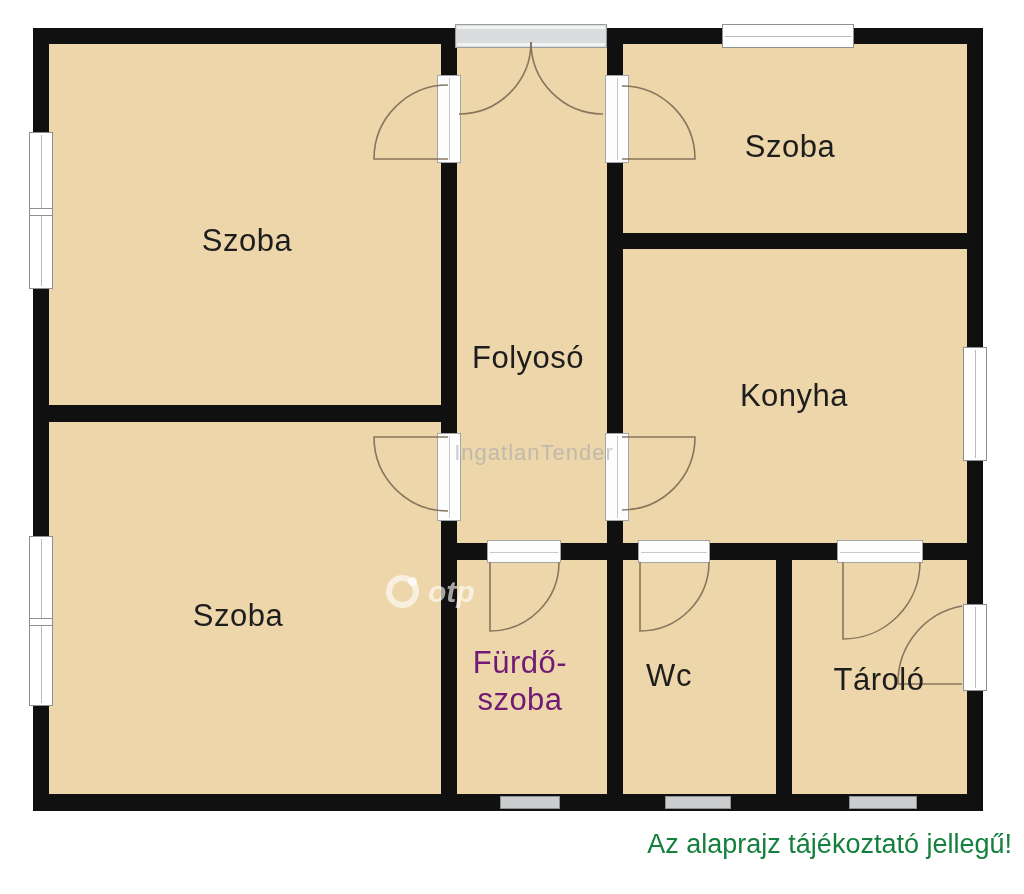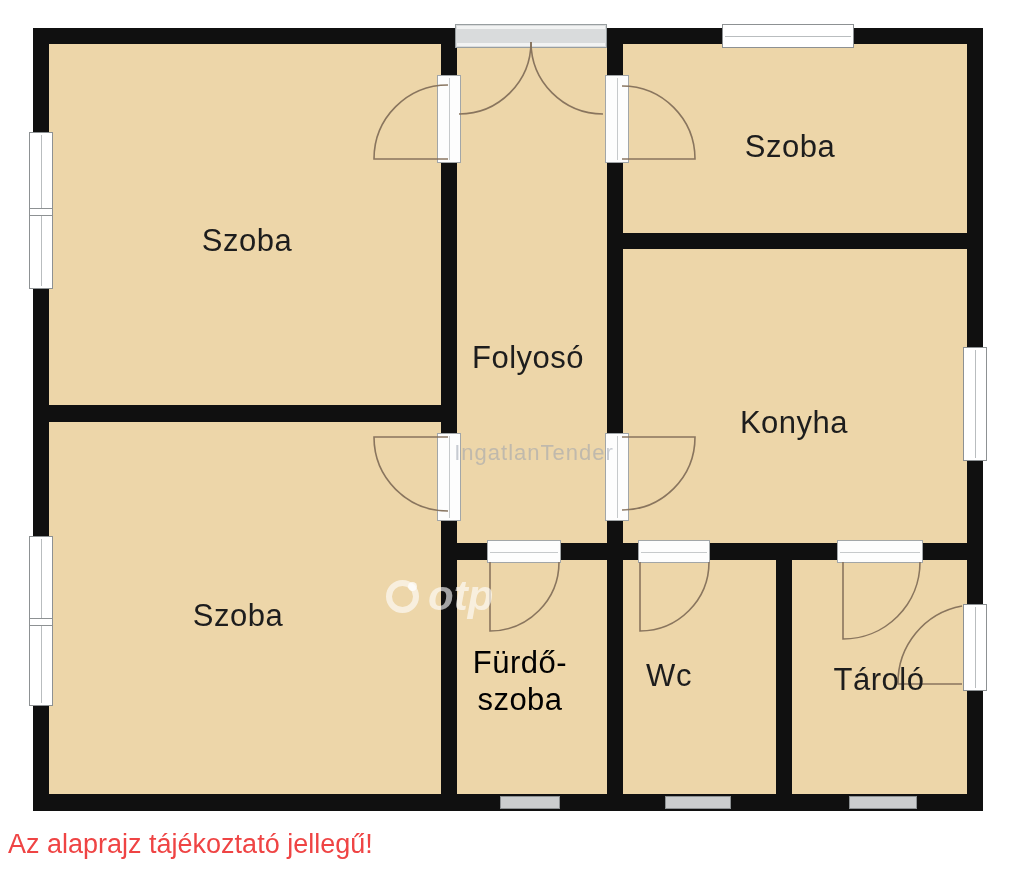--- a/index.html
+++ b/index.html
@@ -16,33 +16,33 @@
   .entr:before,.entr:after{content:"";position:absolute;left:1px;right:1px;height:3px;background:#f2f3f3;}
   .entr:before{top:1px}.entr:after{bottom:1px}
   .vent{position:absolute;background:#cbcdce;border:1px solid #8d9193;box-sizing:border-box;}
   .doorway{position:absolute;background:#fdfdfd;border:1px solid #a2a6a8;box-sizing:border-box;}
   .doorway .line-v{position:absolute;left:50%;top:2px;bottom:2px;width:1px;background:#c6c9cb;}
   .doorway .line-h{position:absolute;top:50%;left:2px;right:2px;height:1px;background:#c6c9cb;}
   .swings{position:absolute;left:0;top:0;}
   .swings path{stroke:#84705a;stroke-width:1.6;fill:none;opacity:.95;}
   .rlabel{position:absolute;transform:translate(-50%,-50%);font-size:31px;color:#1d1d1d;
           white-space:nowrap;letter-spacing:.5px;}
-  .rlabel2{position:absolute;transform:translate(-50%,-50%);font-size:31px;color:#000000;
+  .rlabel2{position:absolute;transform:translate(-50%,-50%);font-size:31px;color:#701a75;
            text-align:center;line-height:37px;letter-spacing:.5px;}
-  .caption{position:absolute;left:8px;top:829px;width:996px;text-align:left;
-           font-size:27px;color:#ef4444;}
+  .caption{position:absolute;left:16px;top:829px;width:996px;text-align:right;
+           font-size:27px;color:#15803d;}
   .wm-tender{position:absolute;left:534px;top:453px;transform:translate(-50%,-50%);
              font-size:22px;letter-spacing:1px;color:rgba(155,163,174,0.55);white-space:nowrap;}
   .wm-otp{position:absolute;left:386px;top:575px;display:flex;align-items:center;
           color:rgba(255,255,255,0.62);}
   .otp-ring{position:relative;width:21px;height:21px;border:6px solid rgba(255,255,255,0.62);
             border-radius:50%;margin-right:9px;}
   .otp-dot{position:absolute;right:-4px;top:-4px;width:9px;height:9px;border-radius:50%;
            background:rgba(255,255,255,0.75);}
-  .otp-word{font-size:42px;font-weight:bold;font-style:italic;line-height:1;margin-right:10px;}
+  .otp-word{font-size:30px;font-weight:bold;font-style:italic;line-height:1;margin-right:10px;}
   .otp-suffix{font-size:28px;font-style:italic;line-height:1;padding-top:4px;}
 </style>
 </head>
 <body>
 
 <div class="stage">
 
   <div class="floor"></div>
 
   <div class="wall" style="left:33px;top:28px;width:948px;height:16px;"></div>
@@ -111,21 +111,21 @@
     <path d="M 622 437 L 695 437 A 73 73 0 0 1 622 510"></path>
     <path d="M 490 562 L 490 631 A 69 69 0 0 0 559 562"></path>
     <path d="M 640 562 L 640 631 A 69 69 0 0 0 709 562"></path>
     <path d="M 843 562 L 843 639 A 77 77 0 0 0 920 562"></path>
     <path d="M 962 606 A 78 78 0 0 0 898 684 L 962 684"></path>
   </svg>
 
   <div class="rlabel" style="left:247px;top:241px;">Szoba</div>
   <div class="rlabel" style="left:528px;top:358px;">Folyosó</div>
   <div class="rlabel" style="left:790px;top:147px;">Szoba</div>
-  <div class="rlabel" style="left:794px;top:396px;margin-top:27px;">Konyha</div>
+  <div class="rlabel" style="left:794px;top:396px;">Konyha</div>
   <div class="rlabel" style="left:238px;top:616px;">Szoba</div>
   <div class="rlabel2" style="left:520px;top:681px;">
     <div>Fürdő-</div>
     <div>szoba</div>
   </div>
   <div class="rlabel" style="left:669px;top:676px;">Wc</div>
   <div class="rlabel" style="left:879px;top:680px;">Tároló</div>
 
   <div class="wm-tender">IngatlanTender</div>
   <div class="wm-otp">

